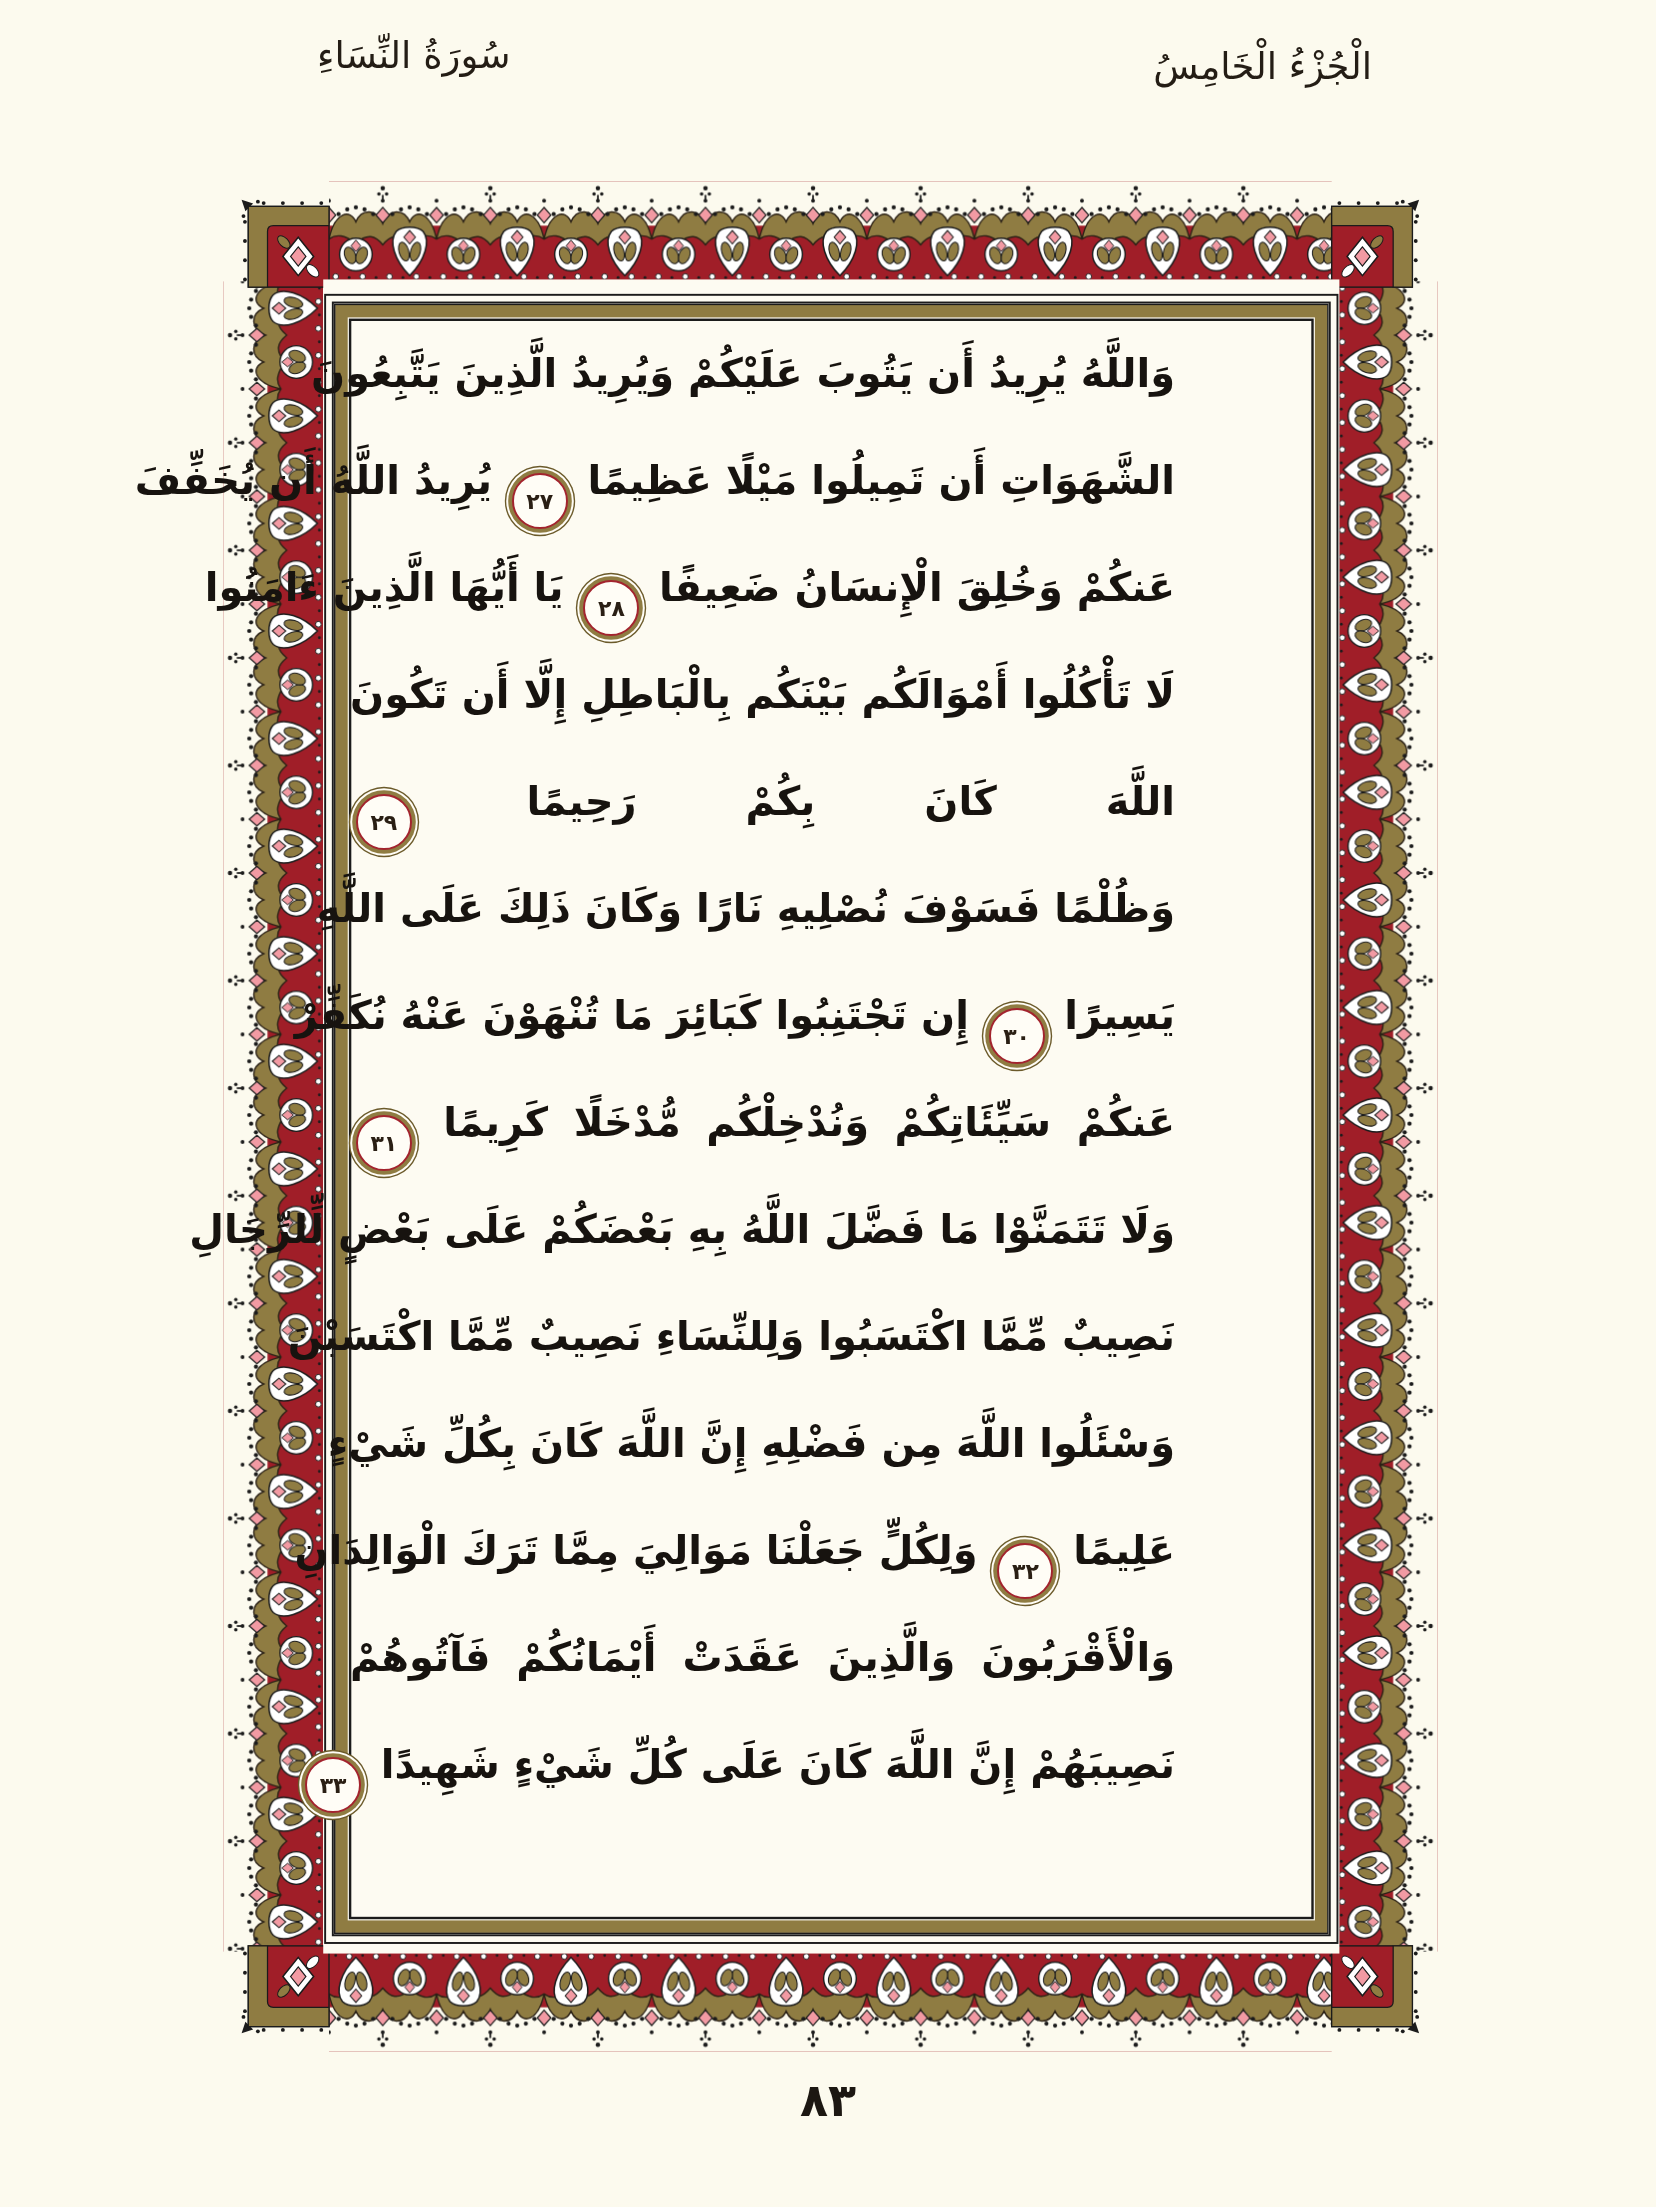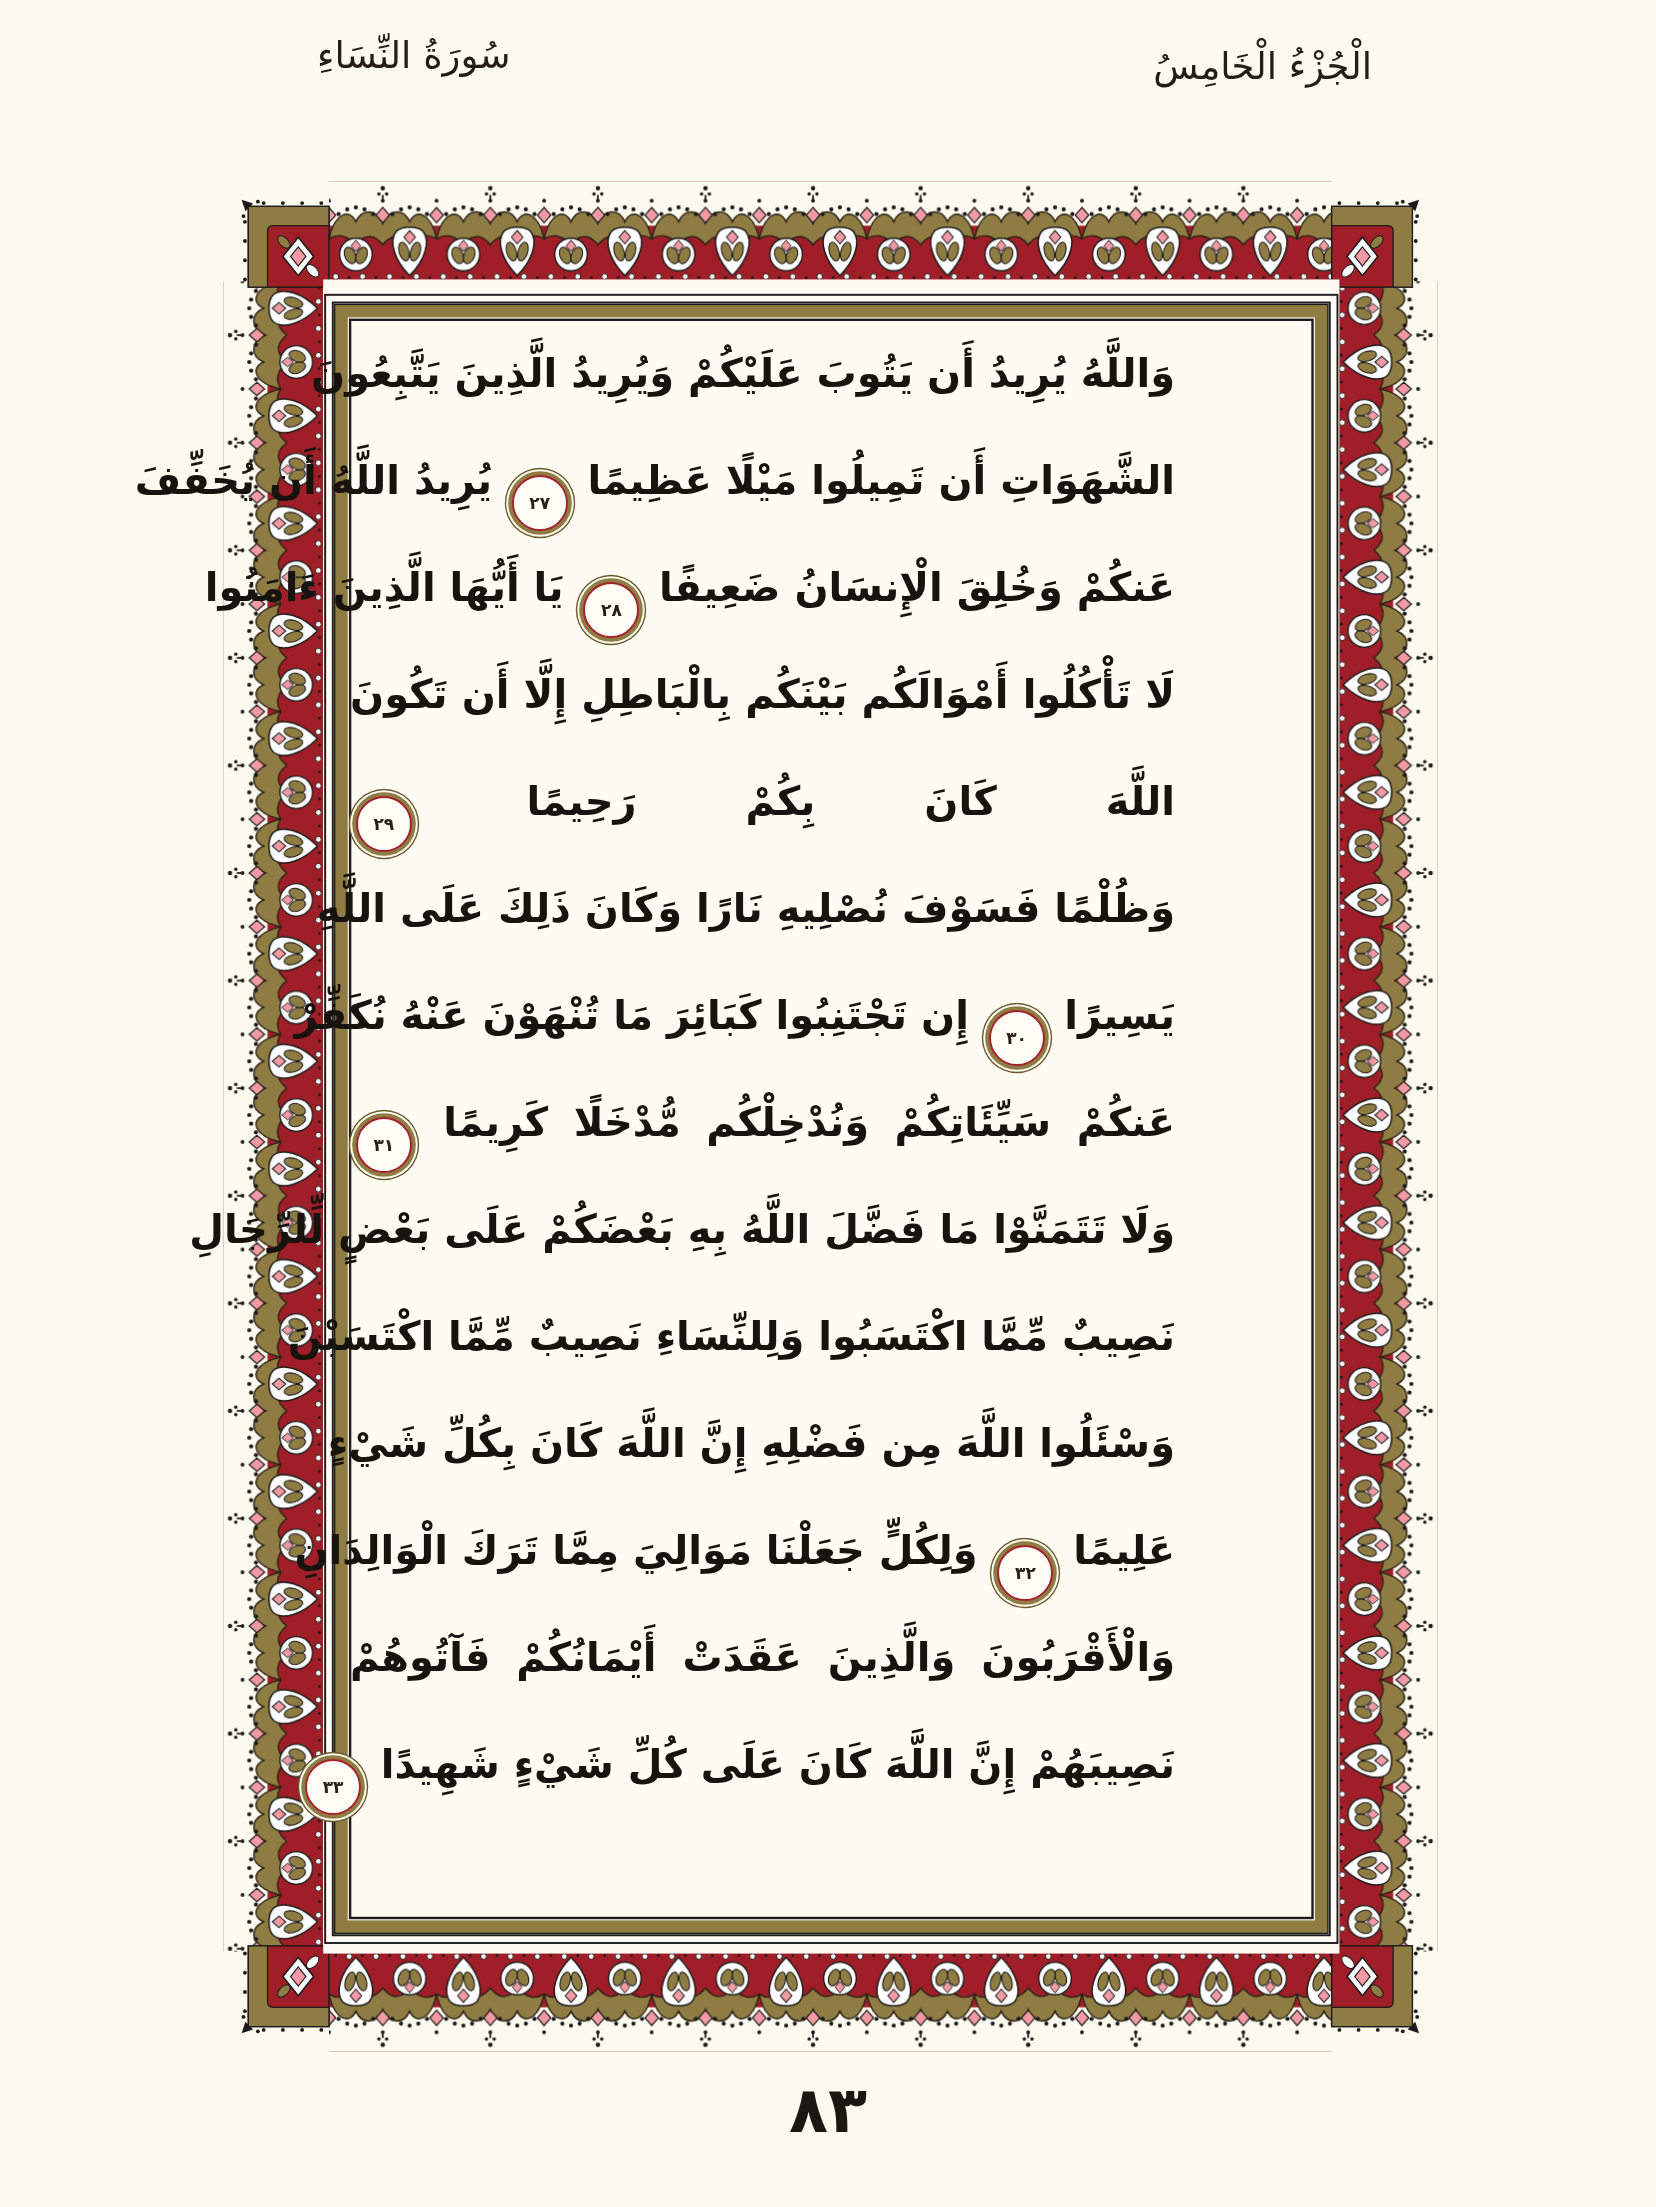--- a/index.html
+++ b/index.html
@@ -44,26 +44,26 @@
     align-items:center;
     justify-content:center;
     width:52px;height:52px;
     border-radius:50%;
     background:#fffdf6;
     border:2.9px solid #A3242E;
     box-shadow:0 0 0 3.8px #8F7C42, 0 0 0 5.8px #fffdf6, 0 0 0 7.2px #6B5A2A;
     vertical-align:-15.4px;
     margin:0 5.8px;
   }
-  .vn{ font-size:17px; font-weight:bold; color:#2a1f14; line-height:1; padding-top:1.9px;}
+  .vn{ font-size:22px; font-weight:bold; color:#2a1f14; line-height:1; padding-top:1.9px;}
   .pagenum{
     position:absolute;
     top:2073px; left:0; width:100%;
     text-align:center;
-    font-size:64px;
+    font-size:46px;
     font-weight:bold;
     color:#1c1712;
   }
 </style>
 </head>
 <body>
 
 <div class="page">
 
   <div class="hdr hdr-juz">الْجُزْءُ الْخَامِسُ</div>

